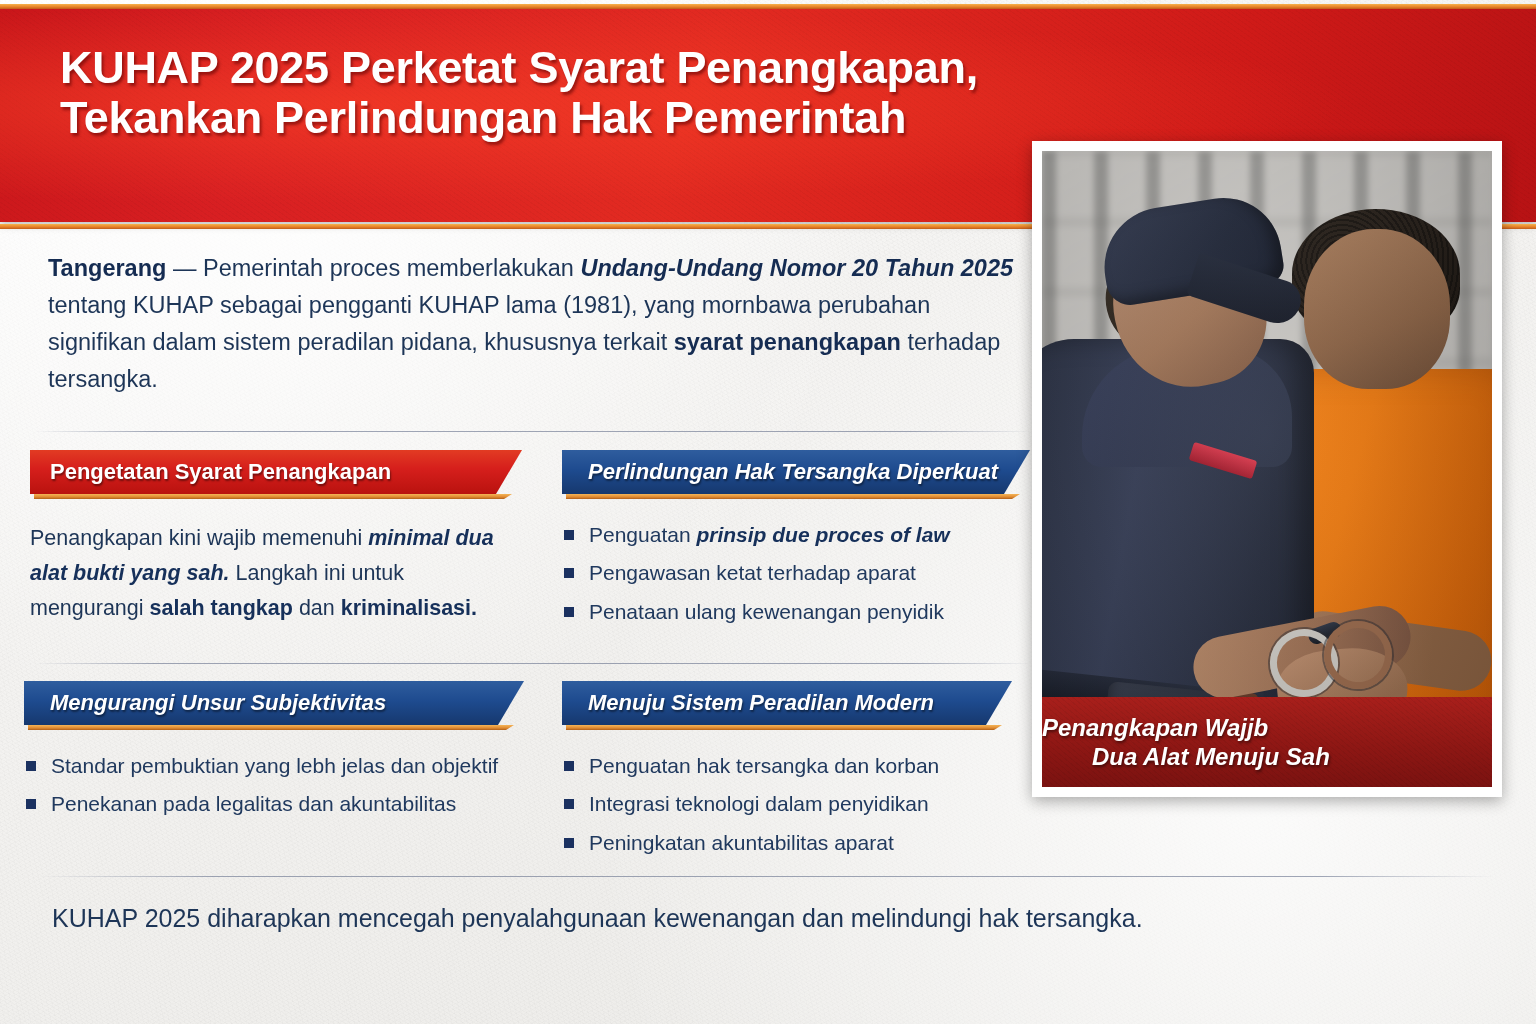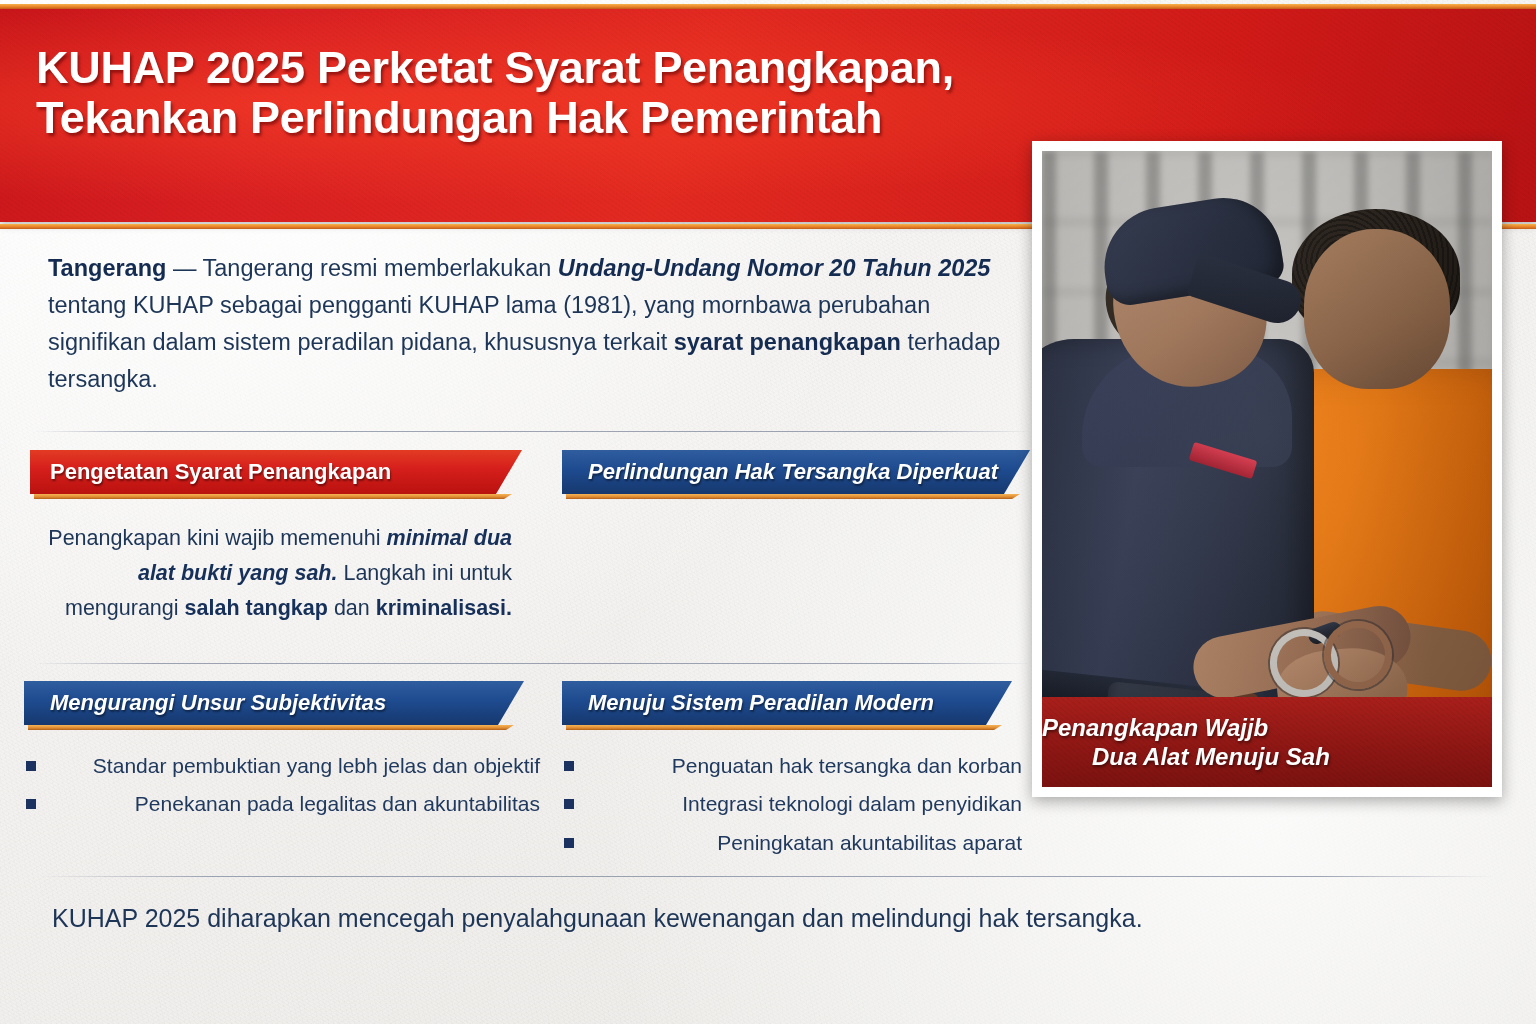--- a/index.html
+++ b/index.html
@@ -28,21 +28,21 @@
       repeating-linear-gradient(35deg, rgba(0,0,0,.03) 0 1px, rgba(255,255,255,0) 1px 4px),
       linear-gradient(110deg,#c9161a 0%,#d81f22 18%,#e22a21 45%,#cf1a18 78%,#b71214 100%);
     box-shadow:0 3px 8px rgba(0,0,0,.25);
   }
   .header:before,.header:after{
     content:"";position:absolute;left:0;width:100%;height:5px;
     background:linear-gradient(to bottom,#f6b24a 0%,#e8832a 55%,#c05c18 100%);
   }
   .header:before{top:-5px;}
   .header:after{bottom:-7px;}
-  .header-inner{position:absolute;left:36px;top:34px;right:0;}
+  .header-inner{position:absolute;left:60px;top:34px;right:0;}
   .title-line{
     color:#fff;font-weight:bold;font-size:45px;line-height:1.12;
     letter-spacing:-.3px;
     text-shadow:2px 3px 3px rgba(90,0,0,.55);
     white-space:nowrap;
   }
   
   .intro{
     position:absolute;left:48px;top:250px;width:975px;
     font-size:23.5px;line-height:1.58;color:#1d3557;
@@ -78,21 +78,21 @@
     white-space:nowrap;
   }
   .ribbon.blue .ribbon-txt{font-style:italic;}
   .ribbon-bar{
     height:5px;margin-left:4px;
     background:linear-gradient(to bottom,#f4b457 0%,#e08a31 60%,#b05f18 100%);
     clip-path:polygon(0 0, 100% 0, calc(100% - 8px) 100%, 0 100%);
     box-shadow:0 1px 2px rgba(0,0,0,.25);
   }
   .card-body{
-    margin-top:22px;font-size:21.5px;line-height:1.62;color:#1d3557;text-align:right;
+    margin-top:22px;font-size:21.5px;line-height:1.62;color:#1d3557;
   }
   .card-body p{margin:0;}
   .card-body b{font-weight:bold;color:#16305a;}
   .card-body i{font-style:italic;font-weight:bold;color:#16305a;}
   ul.blist{list-style:none;margin:0;padding:0;}
   ul.blist li{
     position:relative;padding-left:27px;margin-bottom:10px;
     font-size:21px;line-height:1.35;color:#20395e;
   }
   ul.blist li:before{
@@ -260,40 +260,47 @@
 <div class="page">
 
   <div class="header">
     <div class="header-inner">
       <div class="title-line">KUHAP 2025 Perketat Syarat Penangkapan,</div>
       <div class="title-line">Tekankan Perlindungan Hak Pemerintah</div>
     </div>
   </div>
 
   <div class="intro">
-    <b>Tangerang</b><span> — </span><span>Tangerang resmi memberlakukan </span><i>Undang-Undang Nomor 20 Tahun 2025</i><span> tentang KUHAP sebagai pengganti KUHAP lama (1981), yang mornbawa perubahan signifikan dalam sistem peradilan pidana, khususnya terkait </span><b>syarat penangkapan</b><span> terhadap tersangka.</span>
+    <b>Tangerang</b><span> — </span><span>Pemerintah proces memberlakukan </span><i>Undang-Undang Nomor 20 Tahun 2025</i><span> tentang KUHAP sebagai pengganti KUHAP lama (1981), yang mornbawa perubahan signifikan dalam sistem peradilan pidana, khususnya terkait </span><b>syarat penangkapan</b><span> terhadap tersangka.</span>
   </div>
 
   <div class="divider" style="left:34px;top:431px;width:998px;"></div>
 
   <div class="card" style="left:30px;top:450px;width:500px;">
     <div class="ribbon red" style="width:492px;padding-left:20px;">
       <span class="ribbon-txt">Pengetatan Syarat Penangkapan</span>
     </div>
     <div class="ribbon-bar" style="width:478px;"></div>
     <div class="card-body" style="width:482px;">
       <p><span>Penangkapan kini wajib memenuhi </span><i>minimal dua alat bukti yang sah.</i><span> Langkah ini untuk mengurangi </span><b>salah tangkap</b><span> dan </span><b>kriminalisasi.</b></p>
     </div>
   </div>
 
   <div class="card" style="left:562px;top:450px;width:470px;">
     <div class="ribbon blue" style="width:468px;">
       <span class="ribbon-txt">Perlindungan Hak Tersangka Diperkuat</span>
     </div>
     <div class="ribbon-bar" style="width:454px;"></div>
+    <div class="card-body" style="width:460px;">
+      <ul class="blist">
+        <li><span>Penguatan </span><i>prinsip due proces of law</i></li>
+        <li><span>Pengawasan ketat terhadap aparat</span></li>
+        <li><span>Penataan ulang kewenangan penyidik</span></li>
+      </ul>
+    </div>
   </div>
 
   <div class="divider" style="left:34px;top:663px;width:998px;"></div>
 
   <div class="card" style="left:562px;top:681px;width:470px;">
     <div class="ribbon blue" style="width:450px;">
       <span class="ribbon-txt">Menuju Sistem Peradilan Modern</span>
     </div>
     <div class="ribbon-bar" style="width:436px;"></div>
     <div class="card-body" style="width:460px;">

